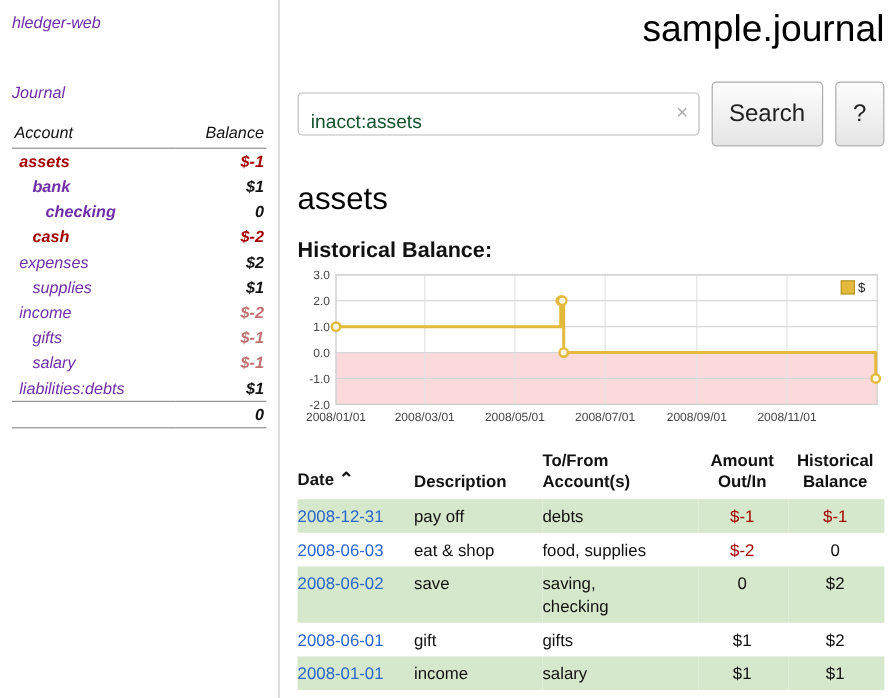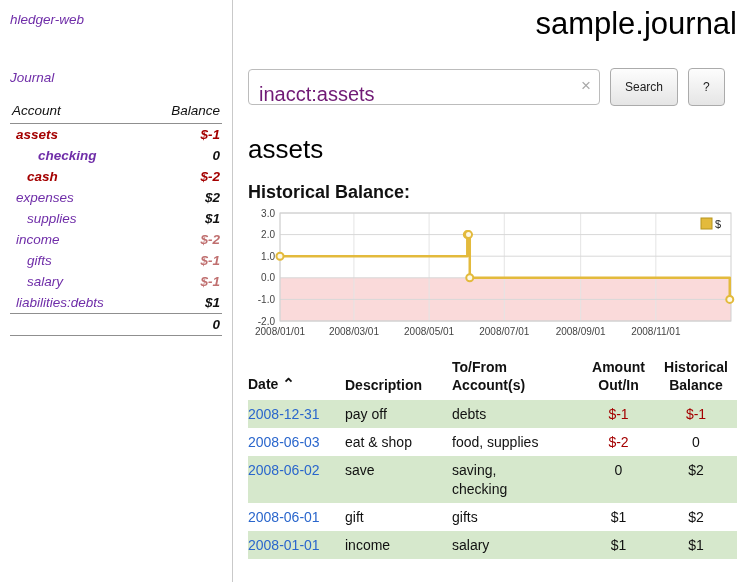--- a/index.html
+++ b/index.html
@@ -26,25 +26,25 @@
   .neg { color:var(--neg); }
   .neg-muted { color:var(--negMuted); }
   .bold { font-weight:700; }
   
   .main { position:absolute; left:248px; top:0; width:489px; }
   h1.page-title { font-size:31px; font-weight:400; margin-top:6px; color:#000;text-align:right; }
   .search-row { display:flex; align-items:center; margin-top:26px; }
   .search-box { position:relative; width:352px; }
   .search-input {
     width:100%; height:36px; border:1px solid #bcbcbc; border-radius:4px;
-    font-size:20px; padding:16px 28px 0 10px; color:#701a75; font-family:inherit; background:#fff;
+    font-size:16px; padding:16px 28px 0 10px; color:#14532d; font-family:inherit; background:#fff;
   }
   .clear-x { position:absolute; right:9px; top:7px; color:#a9a9a9; font-size:17px; cursor:pointer; line-height:20px; }
   .btn {
-    margin-left:10px; height:38px; padding:0 14px; font-size:12px; font-family:inherit; color:#222;
+    margin-left:10px; height:54px; padding:0 14px; font-size:20px; font-family:inherit; color:#222;
     background:linear-gradient(#fdfdfd,#e5e5e5); border:1px solid #ababab; border-radius:4px; cursor:pointer;
   }
   h2.acct-heading { font-size:26px; font-weight:400; margin-top:28px; color:#000; }
   .chart-label { font-size:18px; font-weight:700; margin-top:17px; }
   svg.chart { margin-top:4px; display:block; }
   
   table.register { width:100%; border-collapse:collapse; margin-top:14px; font-size:14px; }
   table.register th { text-align:left; vertical-align:bottom; font-weight:700; padding:2px 8px 6px 0; line-height:1.25; }
   table.register th.r, table.register td.r { text-align:center; padding-right:2px; }
   table.register td { padding:5px 8px 5px 0; vertical-align:top; line-height:1.3; }
@@ -63,20 +63,24 @@
     <thead>
       <tr>
         <th>Account</th>
         <th class="bal">Balance</th>
       </tr>
     </thead>
     <tbody>
         <tr>
           <td style="padding-left: 6px;"><span class="acct neg bold">assets</span></td>
           <td class="bal neg">$-1</td>
+        </tr>
+        <tr>
+          <td style="padding-left: 17px;"><span class="acct purple bold">bank</span></td>
+          <td class="bal">$1</td>
         </tr>
         <tr>
           <td style="padding-left: 28px;"><span class="acct purple bold">checking</span></td>
           <td class="bal">0</td>
         </tr>
         <tr>
           <td style="padding-left: 17px;"><span class="acct neg bold">cash</span></td>
           <td class="bal neg">$-2</td>
         </tr>
         <tr>

